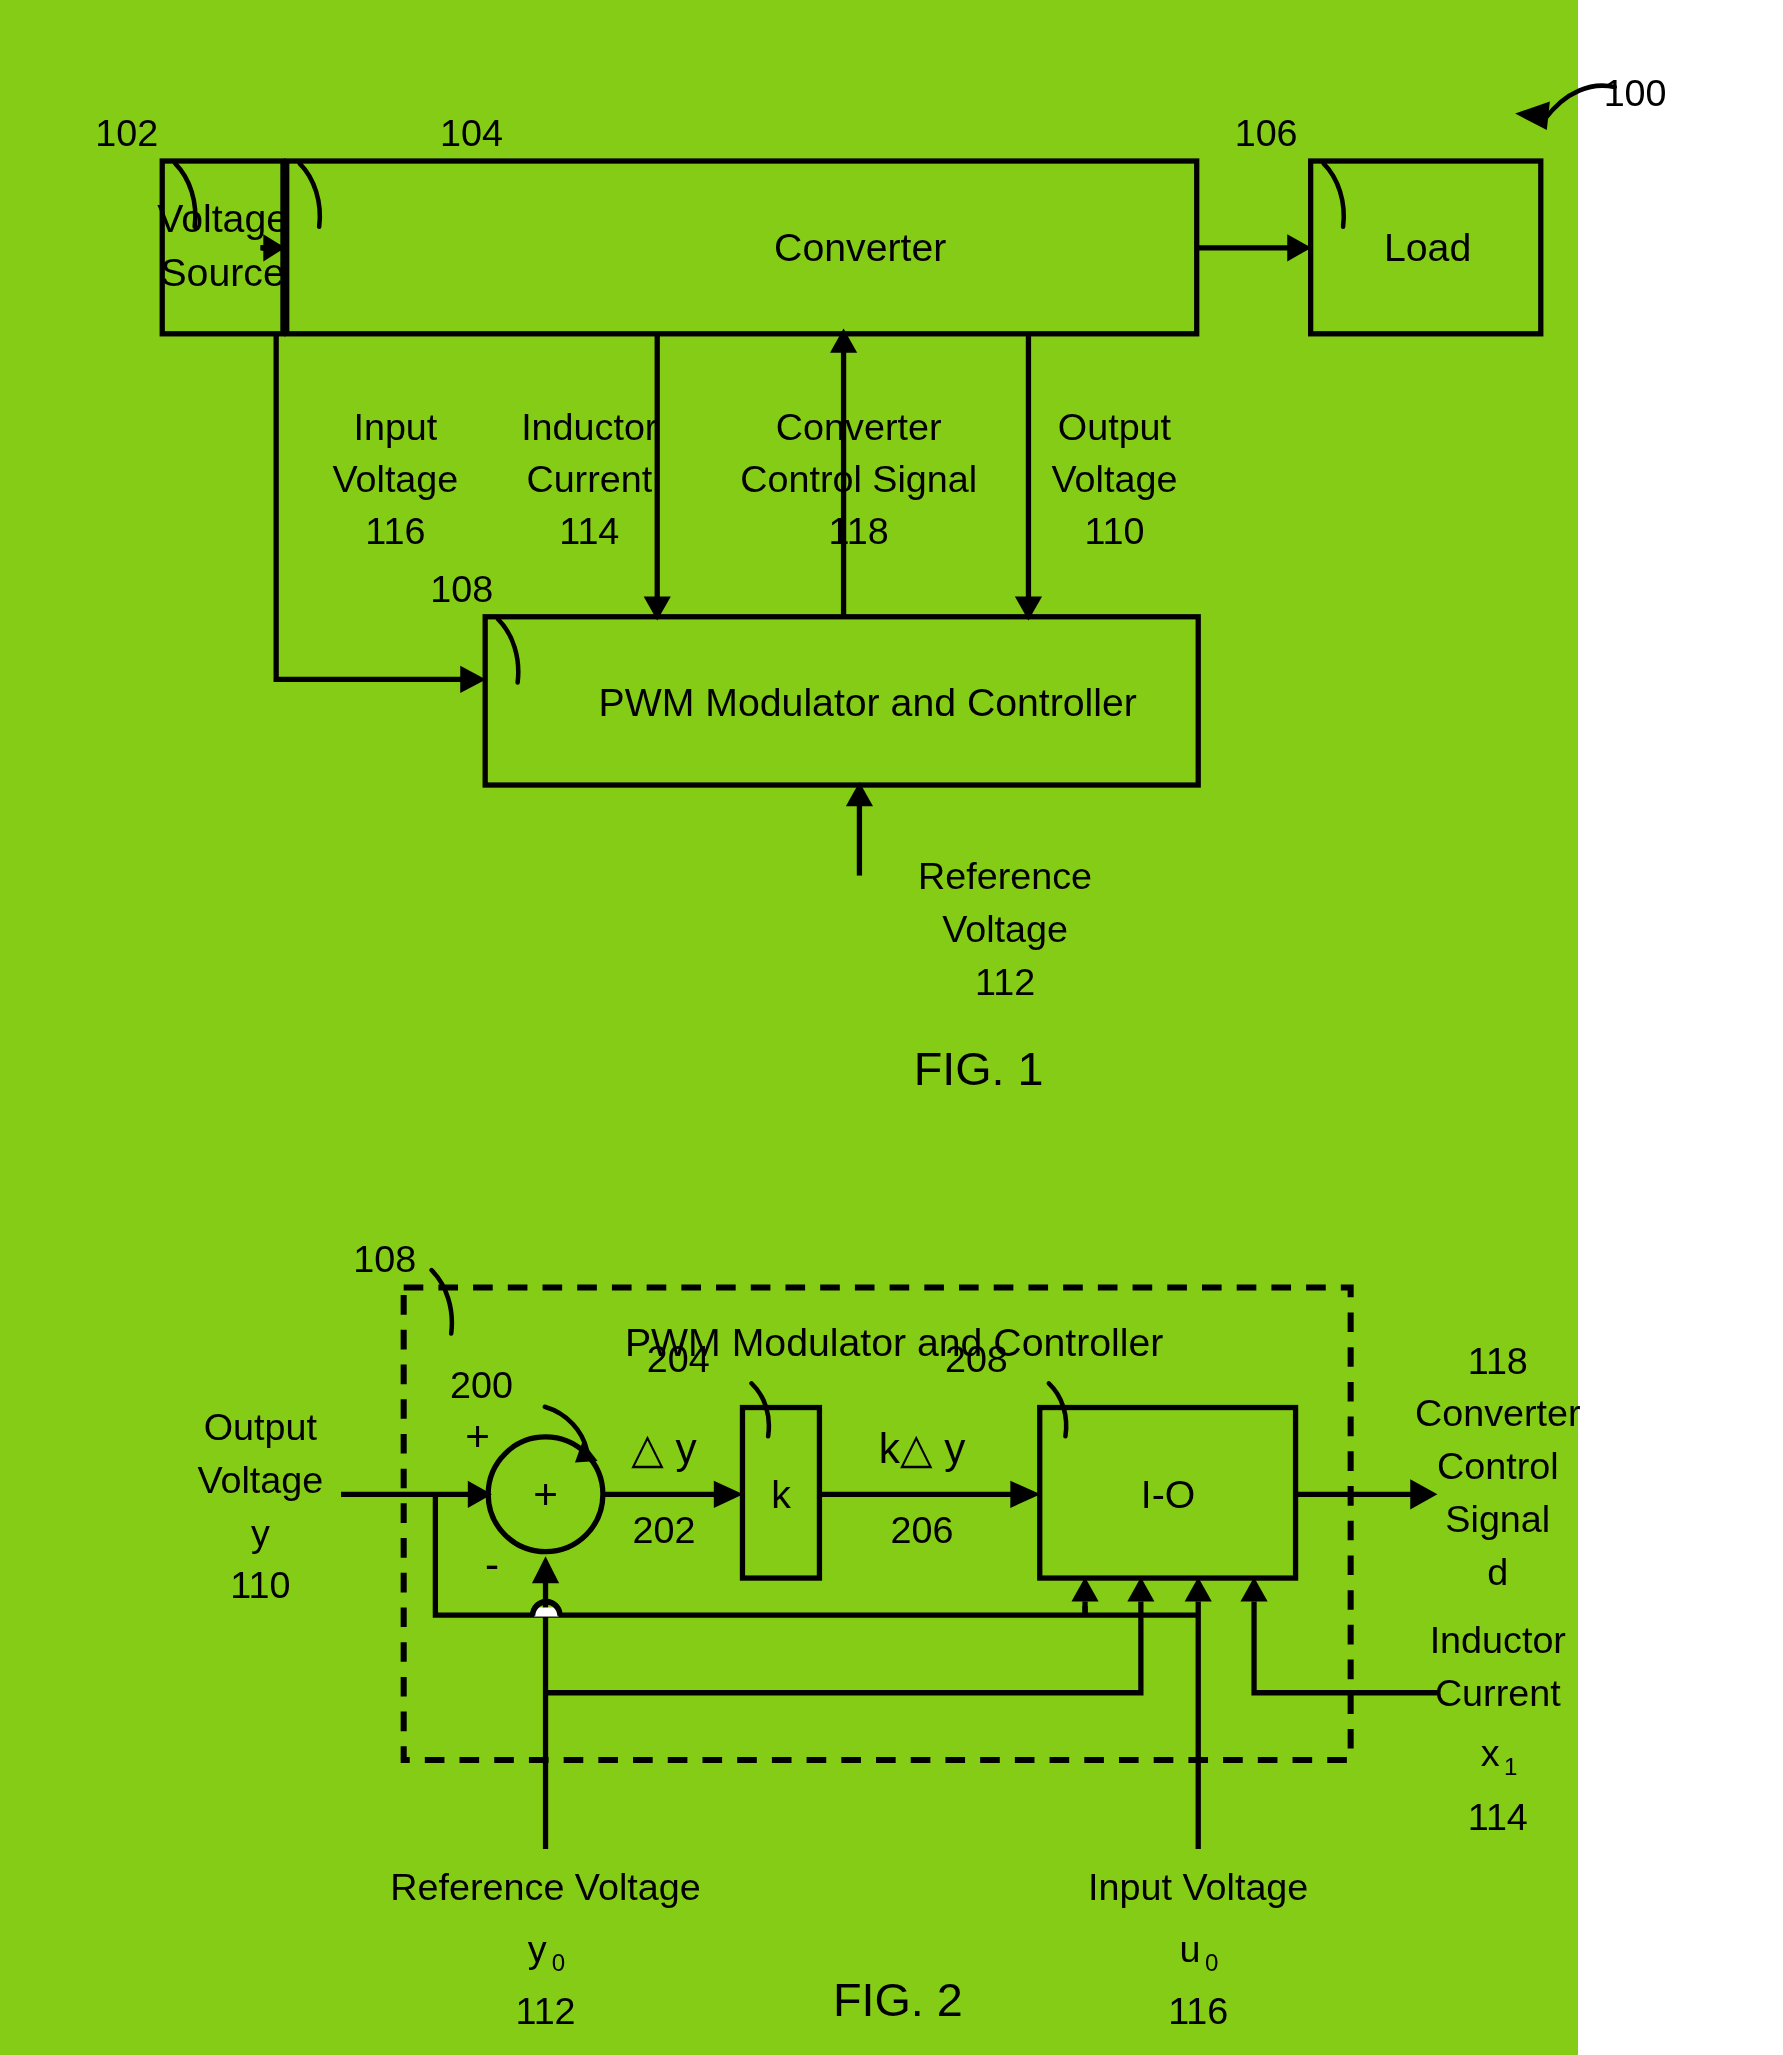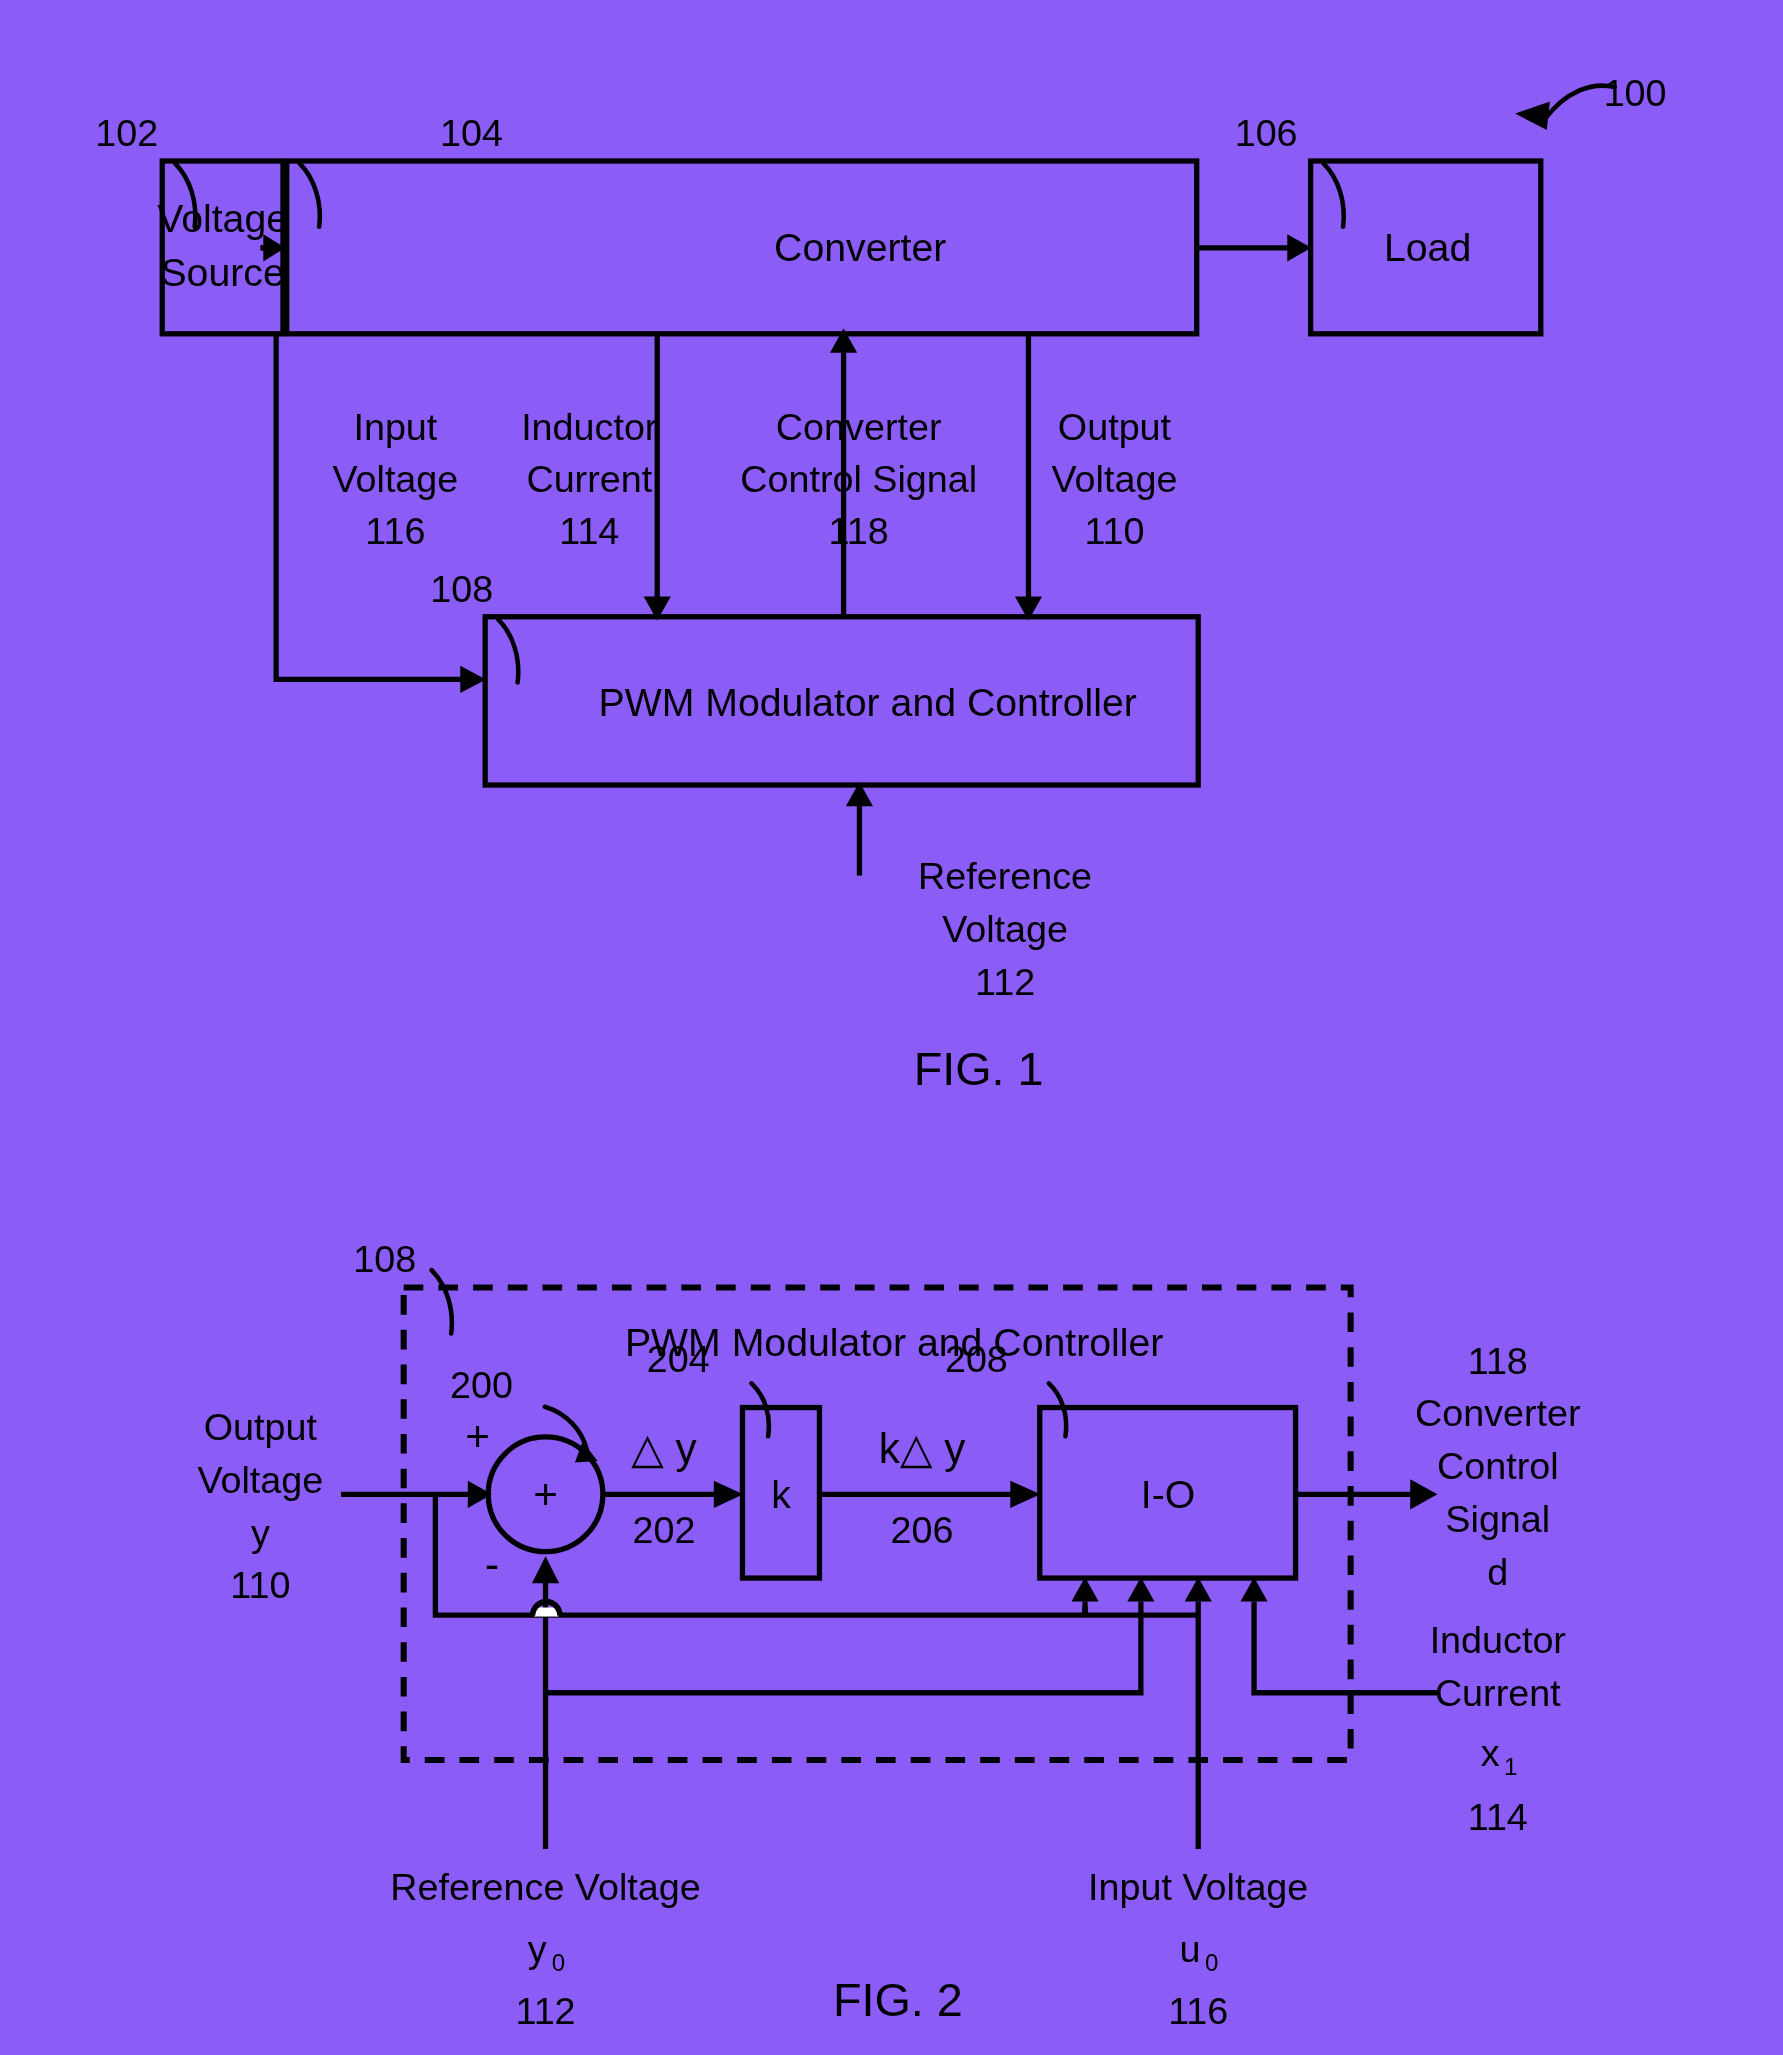--- a/index.html
+++ b/index.html
@@ -9,23 +9,23 @@
   }
   body {
     width: 1783px;
     height: 2056px;
     font-family: "Liberation Sans", sans-serif;
     color: #000000;
     overflow: hidden;
   }
   #sheet {
     position: relative;
-    width: 1783px;
+    width: 1578px;
     height: 2056px;
-    background: #8b5cf6;
+    background: #84cc16;
   }
   svg.figure-layer {
     position: absolute;
     top: 0;
     left: 0;
     width: 1783px;
     height: 2056px;
   }
   .bx { fill: none; stroke: #000; stroke-width: 7; }
   .bx-dashed { fill: none; stroke: #000; stroke-width: 8; stroke-dasharray: 26 20; }

